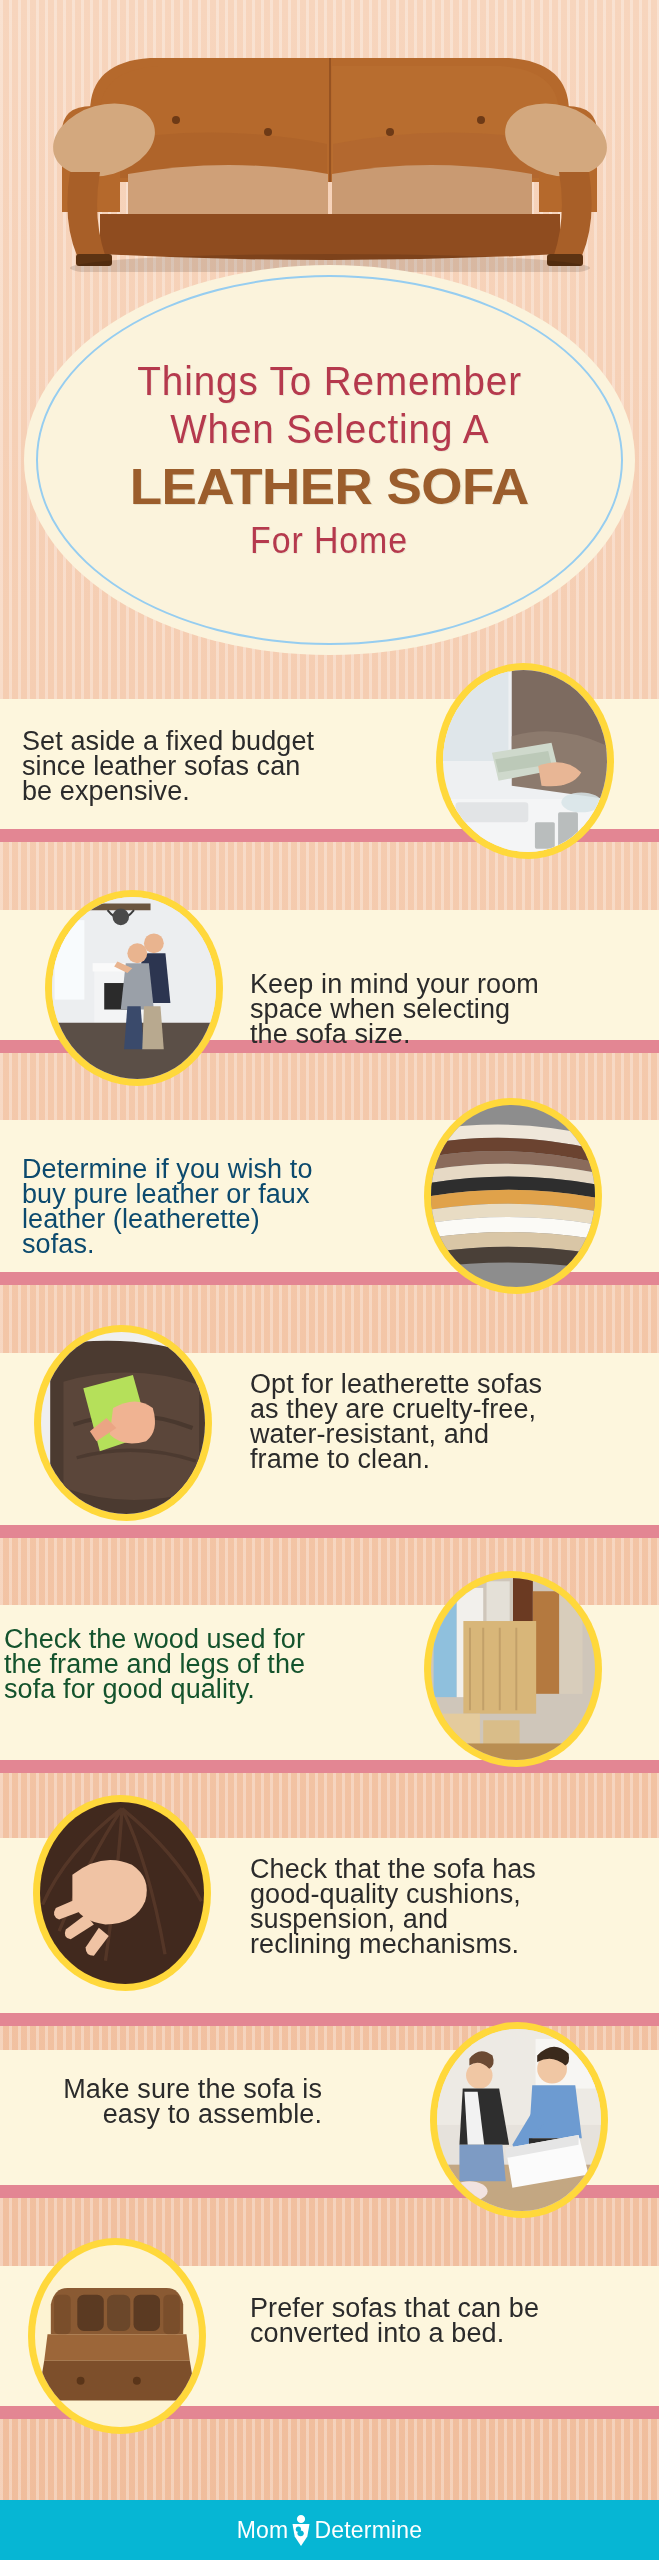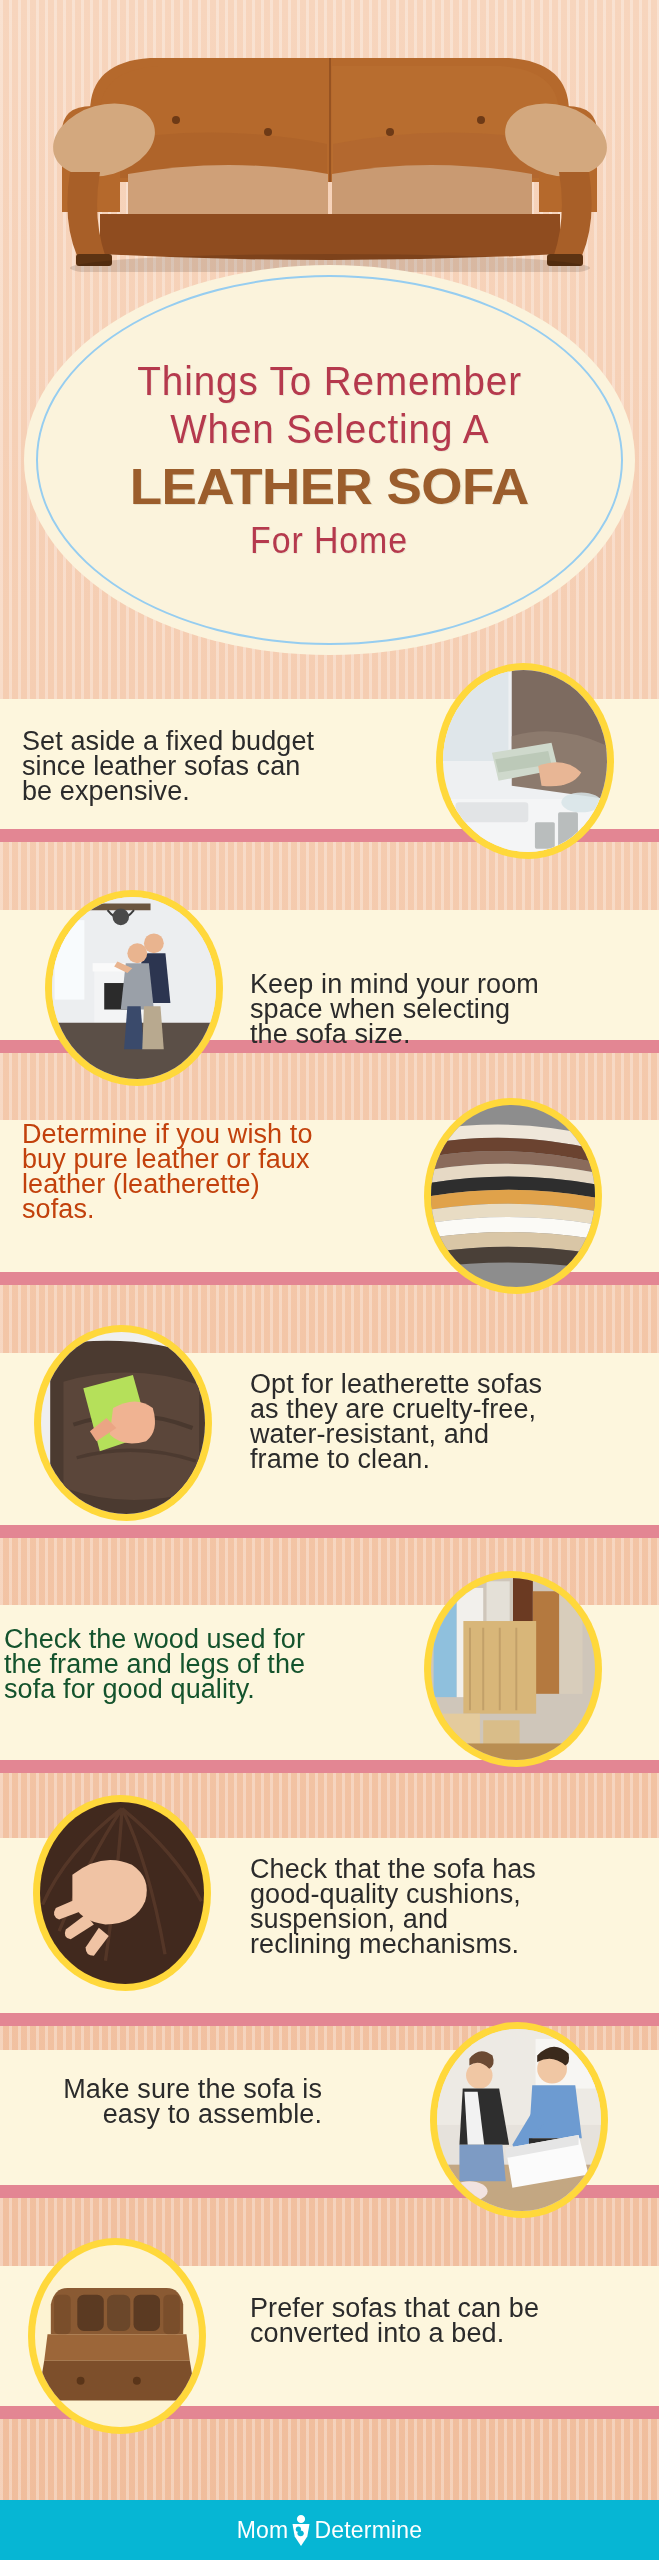--- a/index.html
+++ b/index.html
@@ -196,21 +196,21 @@
           <path d="M45 40 h14 l3 28 h-20z" fill="#9aa0a8"></path>
           <path d="M46 46 l-8 -4 l2 -3 l9 4z" fill="#e9b48f"></path>
           <path d="M46 66 h8 l2 26 h-12z" fill="#3a4a6b"></path>
           <path d="M56 66 h10 l2 26 h-13z" fill="#b8a98f"></path>
         </g>
       </svg>
       </div>
     </div>
     <div class="panel" style="top: 1120px; height: 152px; background: rgb(253, 246, 221);"></div>
     <div class="stripe" style="top: 1272px; background: rgb(227, 134, 147);"></div>
-    <div class="row-text" style="top: 1122px; width: 310px; color: #c2410c; left: 22px;">Determine if you wish to buy pure leather or faux leather (leatherette) sofas.</div>
+    <div class="row-text" style="top: 1157px; width: 310px; color: #0c4a6e; left: 22px;">Determine if you wish to buy pure leather or faux leather (leatherette) sofas.</div>
     <div class="bubble" style="top: 1098px; left: 424px; background: rgb(255, 216, 59);">
       <div class="inner">
         <svg viewBox="0 0 100 110" preserveAspectRatio="xMidYMid slice">
         <rect width="100" height="110" fill="#8d8d8d"></rect>
         <g>
           <path d="M-5 16 Q50 6 105 20 L105 28 Q50 14 -5 24z" fill="#efe7da"></path>
           <path d="M-5 24 Q50 14 105 28 L105 36 Q50 22 -5 32z" fill="#6b4330"></path>
           <path d="M-5 32 Q50 22 105 36 L105 42 Q50 30 -5 40z" fill="#8a6b5b"></path>
           <path d="M-5 40 Q50 30 105 42 L105 49 Q50 38 -5 48z" fill="#e6d9c5"></path>
           <path d="M-5 48 Q50 38 105 49 L105 57 Q50 46 -5 56z" fill="#2e2e2e"></path>

